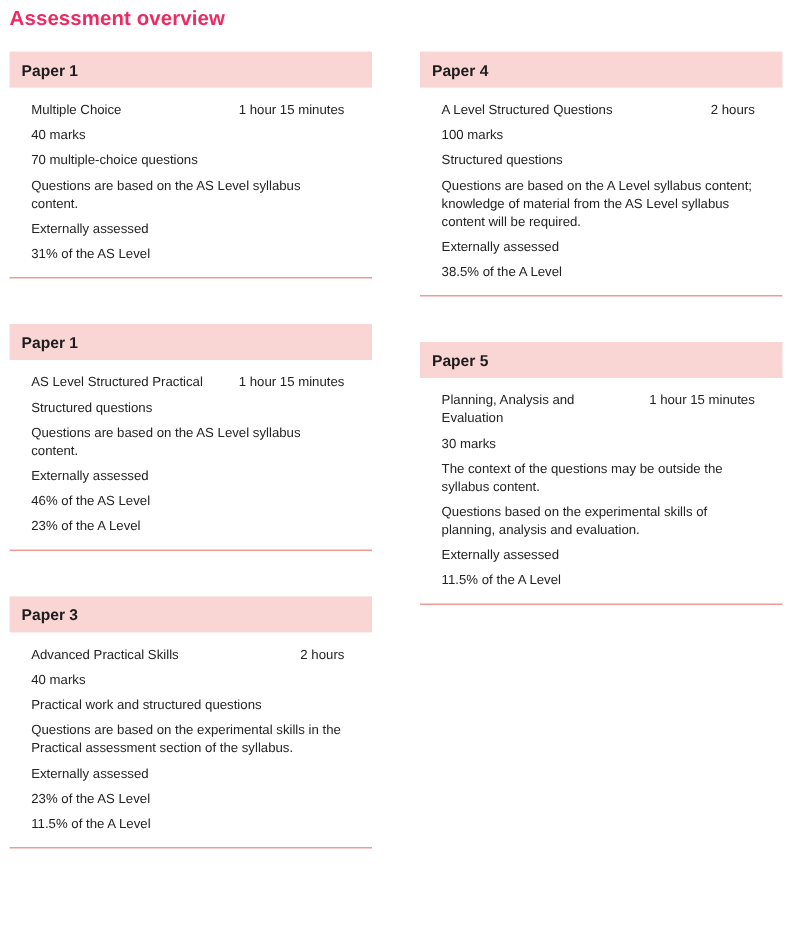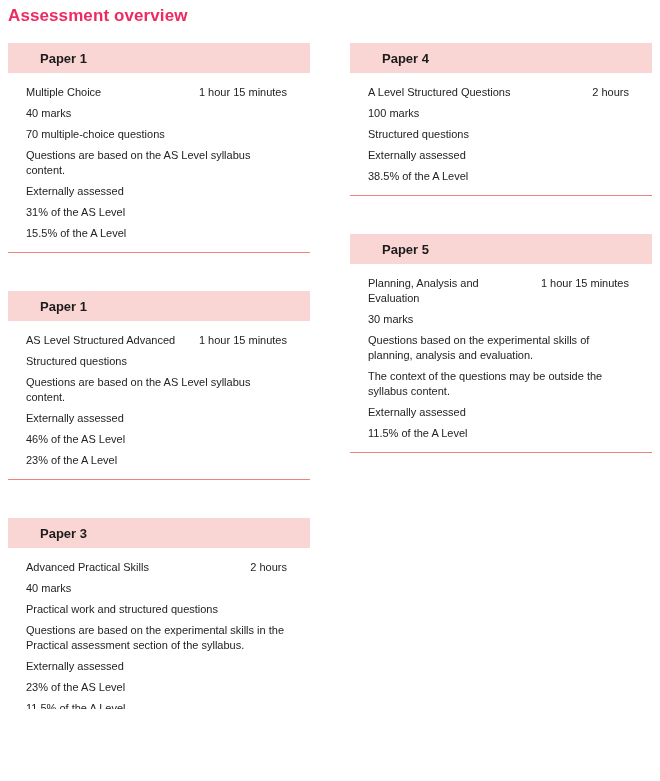--- a/index.html
+++ b/index.html
@@ -41,21 +41,21 @@
   .card {
     display: flex;
     flex-direction: column;
     background: #ffffff;
   }
   .card-head {
     background: var(--band-pink, #f9d5d3);
     height: 30px;
     display: flex;
     align-items: center;
-    padding-left: 32px;
+    padding-left: 10px;
     box-sizing: border-box;
   }
   .card-head .paper-title {
     font-size: 13px;
     font-weight: bold;
     color: #1c1c1c;
   }
   .card-body {
     padding: 12px 23px 11px 18px;
     font-size: 11px;
@@ -99,32 +99,31 @@
         <div class="card-body">
           <div class="row-first">
             <span class="pname">Multiple Choice</span>
             <span class="pdur">1 hour 15 minutes</span>
           </div>
           <p>40 marks</p>
           <p>70 multiple-choice questions</p>
           <p>Questions are based on the AS Level syllabus content.</p>
           <p>Externally assessed</p>
           <p>31% of the AS Level</p>
-          <p>15.5% of the A Level</p>
         </div>
         <div class="card-divider"></div>
       </section>
 
       <section class="card">
         <header class="card-head">
           <span class="paper-title">Paper 1</span>
         </header>
         <div class="card-body">
           <div class="row-first">
-            <span class="pname">AS Level Structured Advanced</span>
+            <span class="pname">AS Level Structured Practical</span>
             <span class="pdur">1 hour 15 minutes</span>
           </div>
           <p>Structured questions</p>
           <p>Questions are based on the AS Level syllabus content.</p>
           <p>Externally assessed</p>
           <p>46% of the AS Level</p>
           <p>23% of the A Level</p>
         </div>
         <div class="card-divider"></div>
       </section>
@@ -156,38 +155,39 @@
         <header class="card-head">
           <span class="paper-title">Paper 4</span>
         </header>
         <div class="card-body">
           <div class="row-first">
             <span class="pname">A Level Structured Questions</span>
             <span class="pdur">2 hours</span>
           </div>
           <p>100 marks</p>
           <p>Structured questions</p>
+          <p>Questions are based on the A Level syllabus content; knowledge of material from the AS Level syllabus content will be required.</p>
           <p>Externally assessed</p>
           <p>38.5% of the A Level</p>
         </div>
         <div class="card-divider"></div>
       </section>
 
       <section class="card">
         <header class="card-head">
           <span class="paper-title">Paper 5</span>
         </header>
         <div class="card-body">
           <div class="row-first">
             <span class="pname">Planning, Analysis and Evaluation</span>
             <span class="pdur">1 hour 15 minutes</span>
           </div>
           <p>30 marks</p>
+          <p>The context of the questions may be outside the syllabus content.</p>
           <p>Questions based on the experimental skills of planning, analysis and evaluation.</p>
-          <p>The context of the questions may be outside the syllabus content.</p>
           <p>Externally assessed</p>
           <p>11.5% of the A Level</p>
         </div>
         <div class="card-divider"></div>
       </section>
 
     </div>
 
   </div>
 </div>

